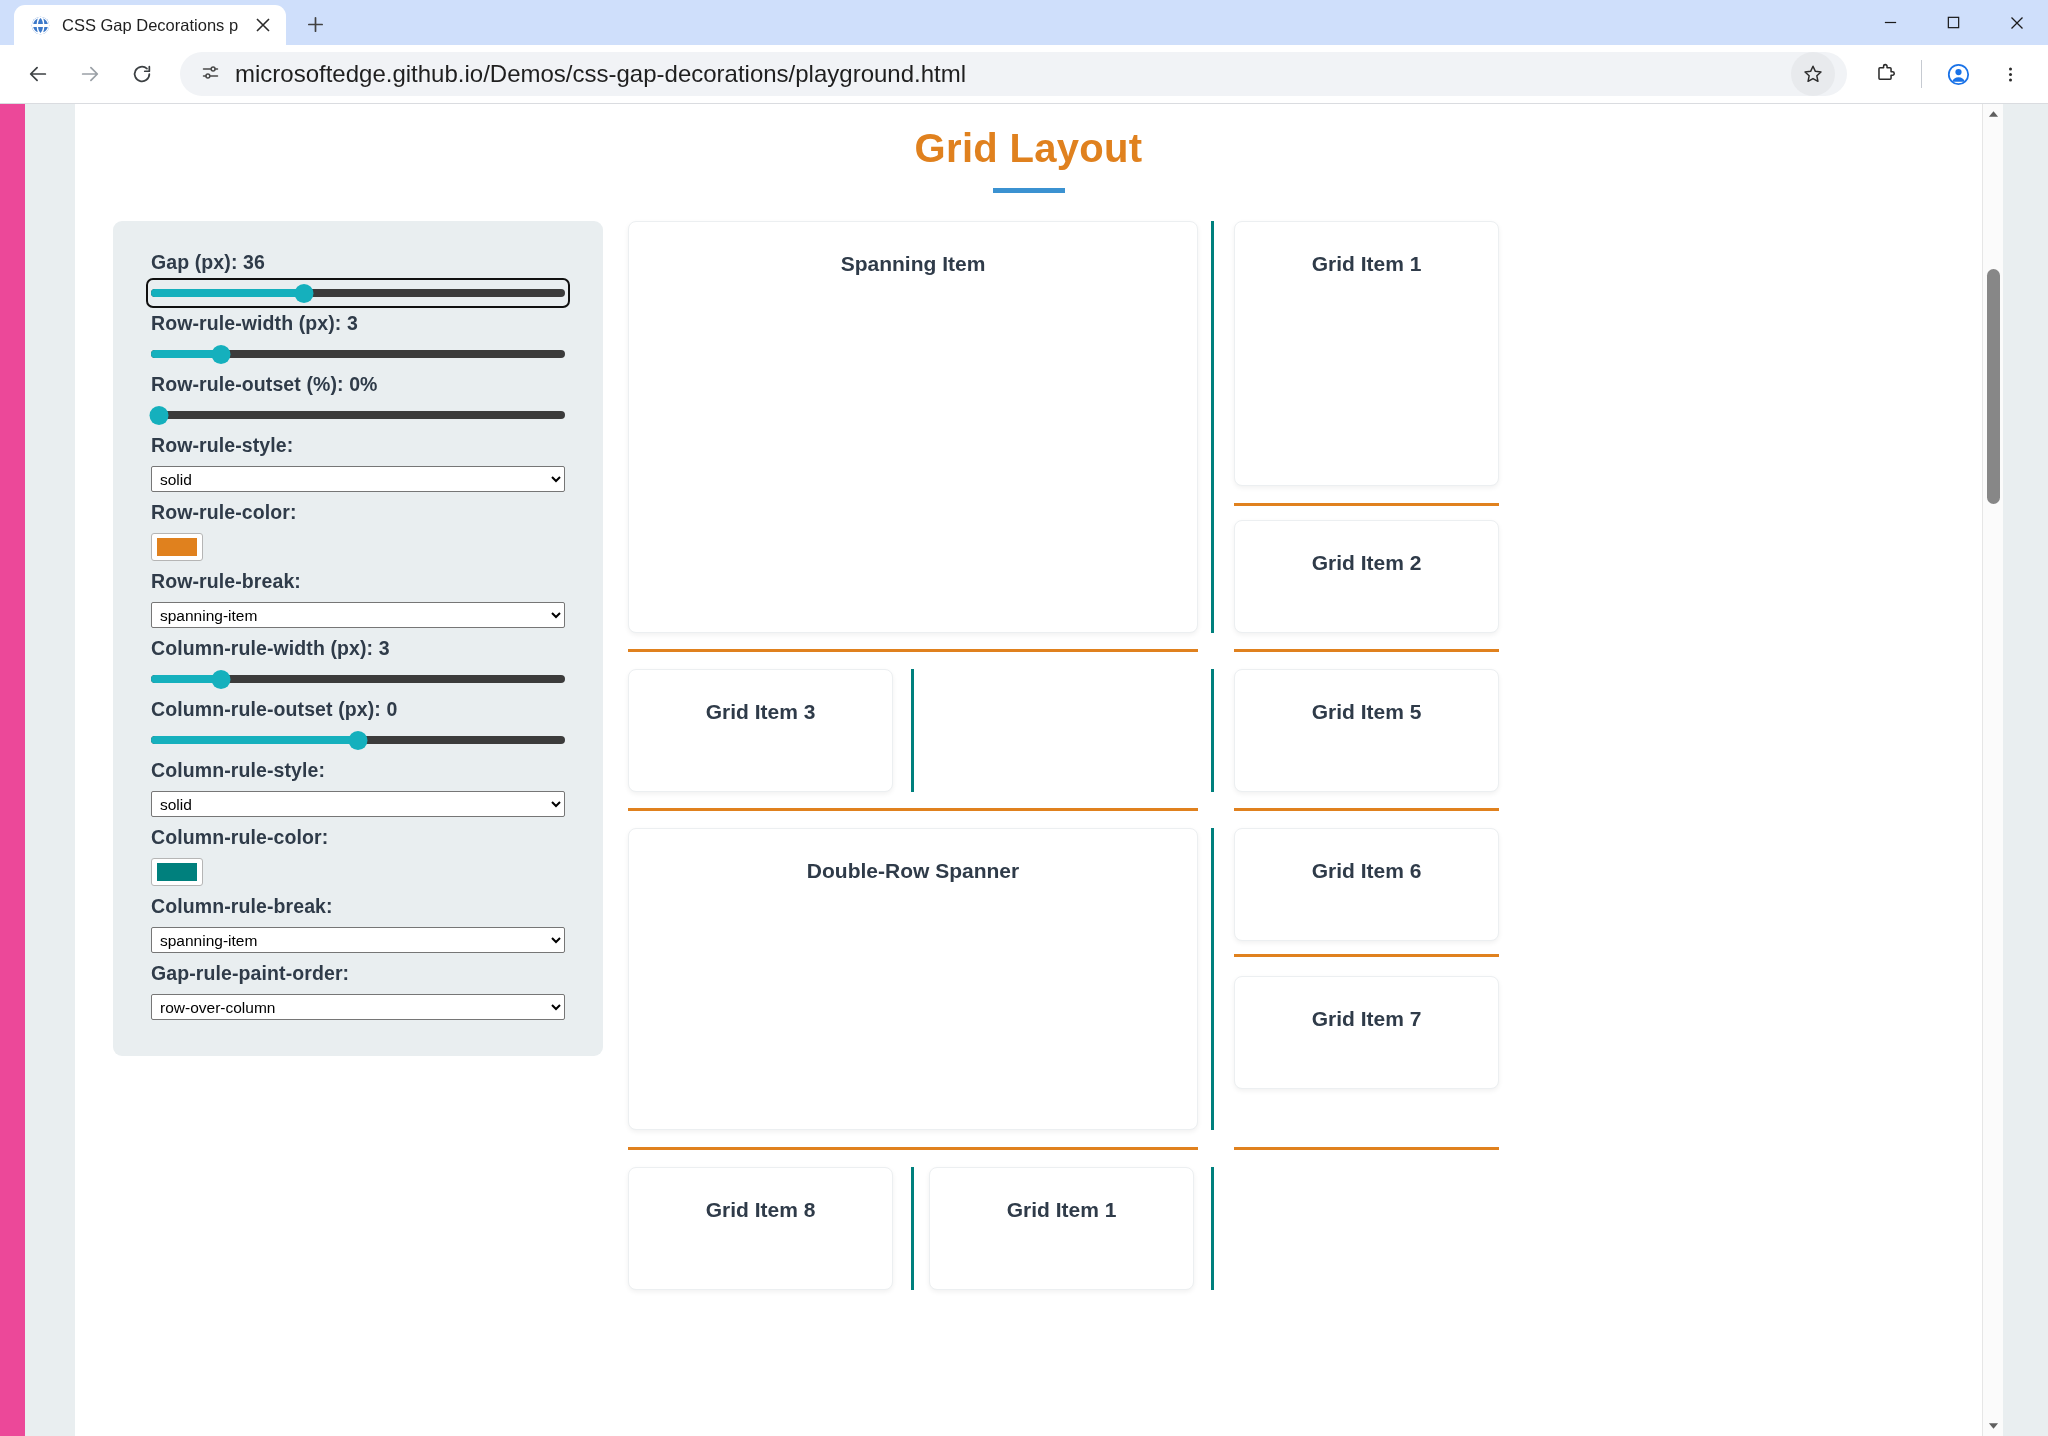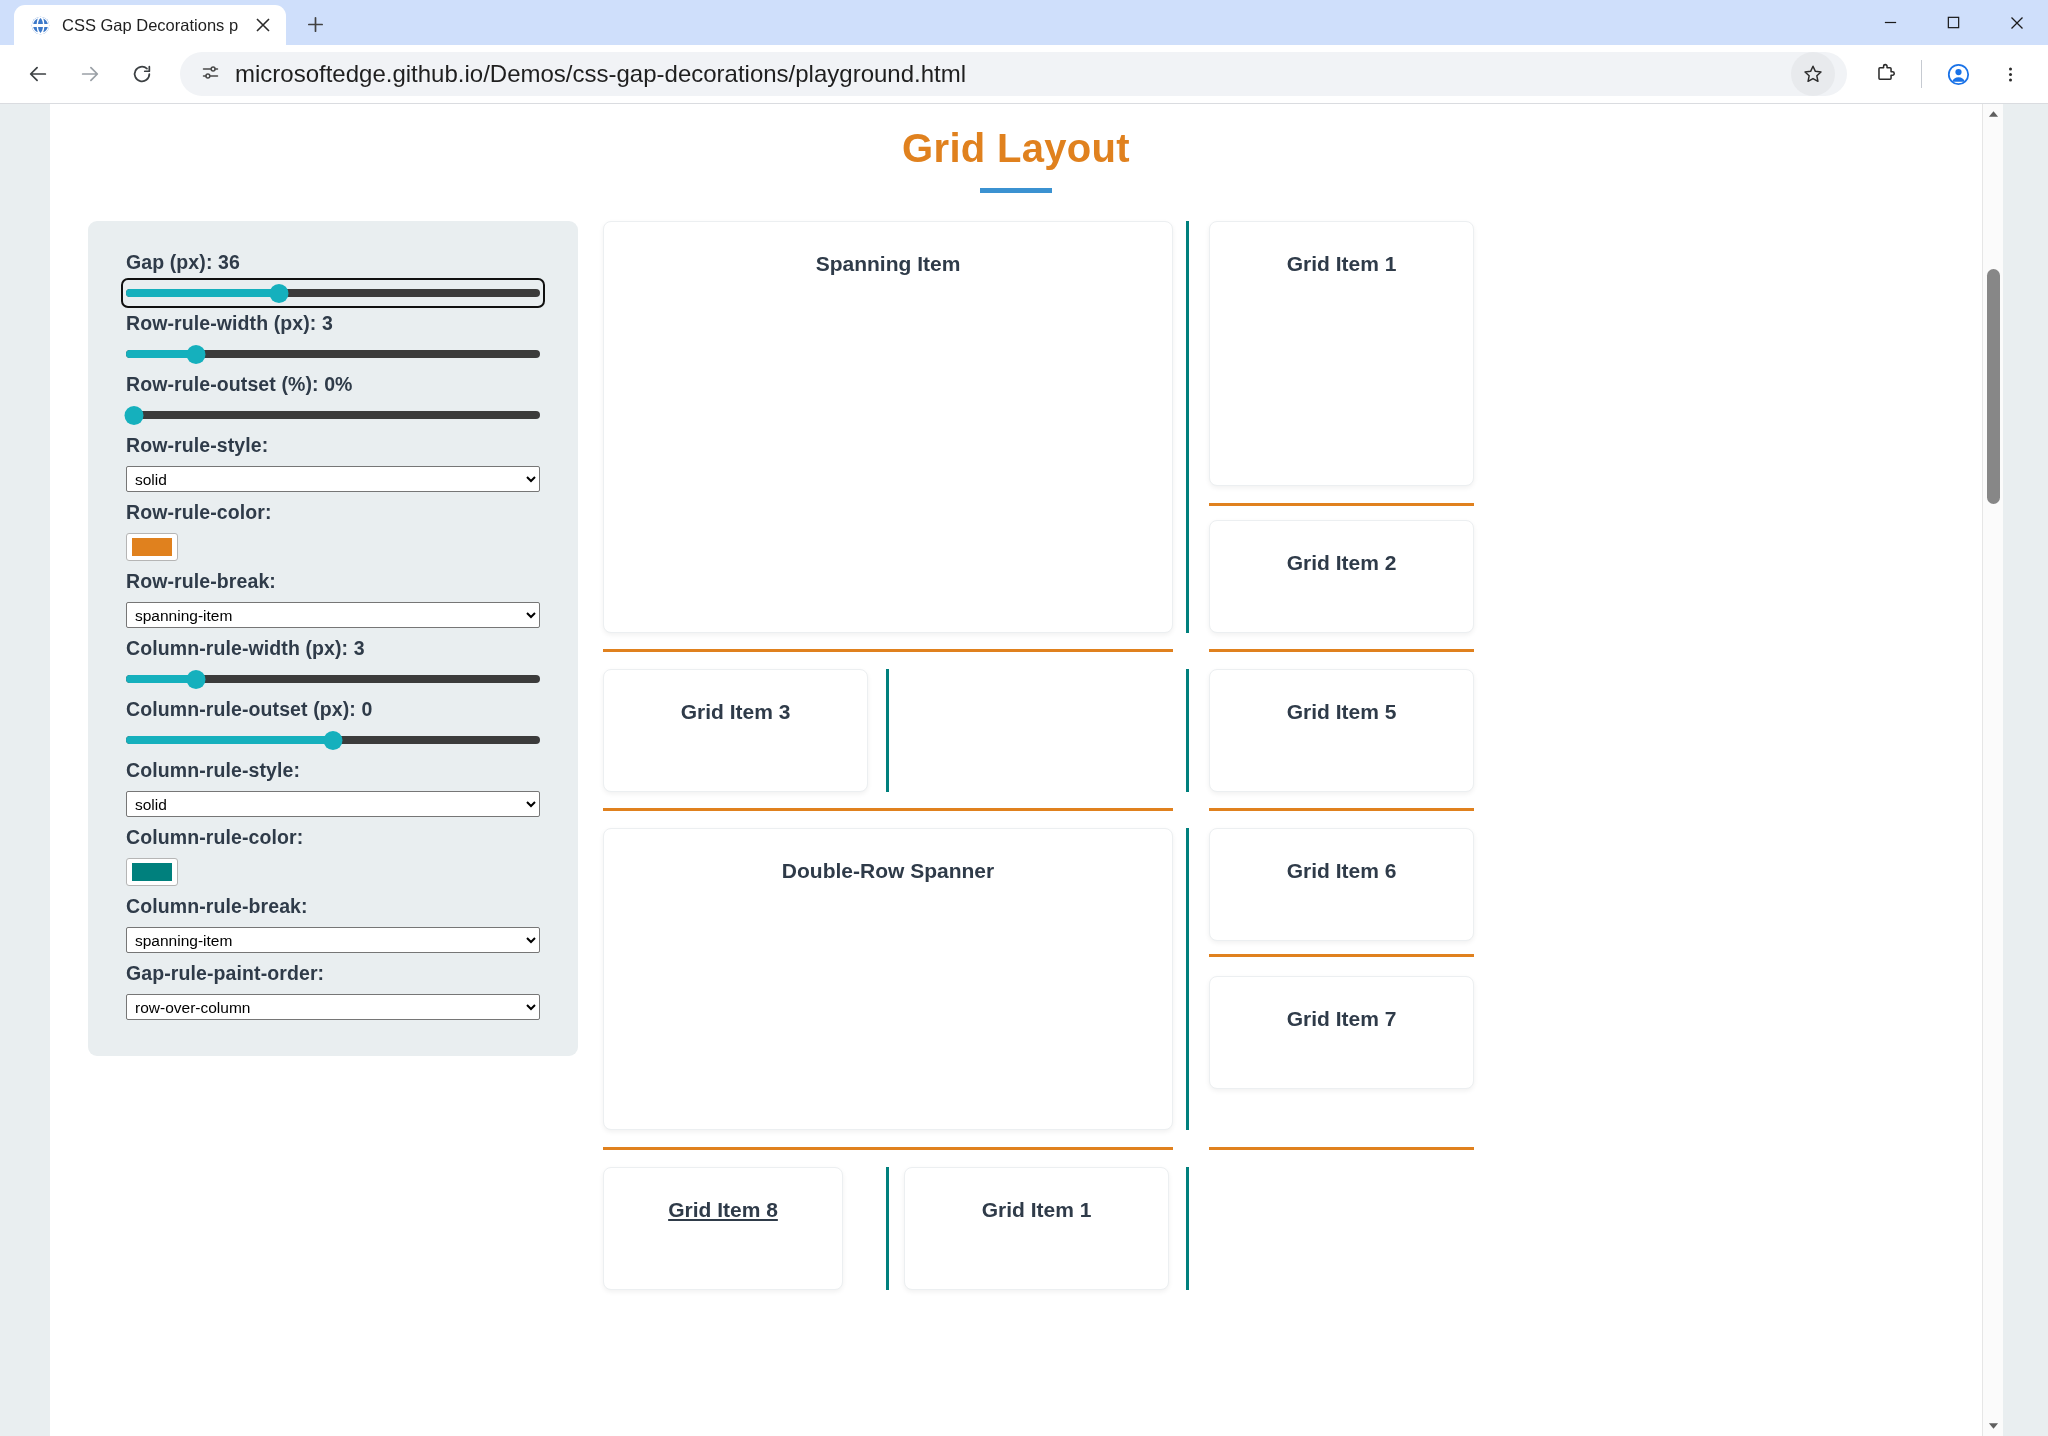--- a/index.html
+++ b/index.html
@@ -40,21 +40,21 @@
              margin: 0 10px; gap: 14px; }
   .omni-url { flex: 1; font-size: 24px; color: #1f1f1f; white-space: nowrap;
               overflow: hidden; }
   .star-wrap { width: 44px; height: 44px; border-radius: 50%; background: #e8eaed;
                display: flex; align-items: center; justify-content: center;
                flex: 0 0 44px; }
   .tbdiv { width: 1px; height: 28px; background: #c6cad1; margin: 0 8px; }
 
   
   .viewport { flex: 1; display: flex; background: #ec4899; position: relative;
-              border-top: 1px solid #dadce0; overflow: hidden; }
+              border-top: 1px solid #dadce0; overflow: hidden; padding-left: 25px; }
   .pagepad-l { width: 50px; background: #e9eef0; flex: 0 0 50px; }
   .page { flex: 1; background: #ffffff; position: relative; overflow: hidden; }
   .pagepad-r { width: 45px; background: #e9eef0; flex: 0 0 45px; }
 
   
   .scrollbar { position: absolute; right: 0; top: 0; bottom: 0; width: 21px;
                background: #fbfbfb; border-left: 1px solid #e6e6e6;
                display: flex; flex-direction: column; align-items: center; }
   .sb-arrow { height: 20px; width: 21px; display: flex; align-items: center;
               justify-content: center; }
@@ -350,21 +350,21 @@
             <div class="cell" style="left:0px; top:607px; width:570px; height:302px;">
               <span>Double-Row Spanner</span>
             </div>
             <div class="cell" style="left:606px; top:607px; width:265px; height:113px;">
               <span>Grid Item 6</span>
             </div>
             <div class="cell" style="left:606px; top:755px; width:265px; height:113px;">
               <span>Grid Item 7</span>
             </div>
 
-            <div class="cell" style="left:0px; top:946px; width:240px; height:123px;text-decoration:underline;">
+            <div class="cell" style="left:0px; top:946px; width:265px; height:123px;">
               <span>Grid Item 8</span>
             </div>
             <div class="cell" style="left:301px; top:946px; width:265px; height:123px;">
               <span>Grid Item 1</span>
             </div>
 
           </div>
         </div>
       </div>
 

